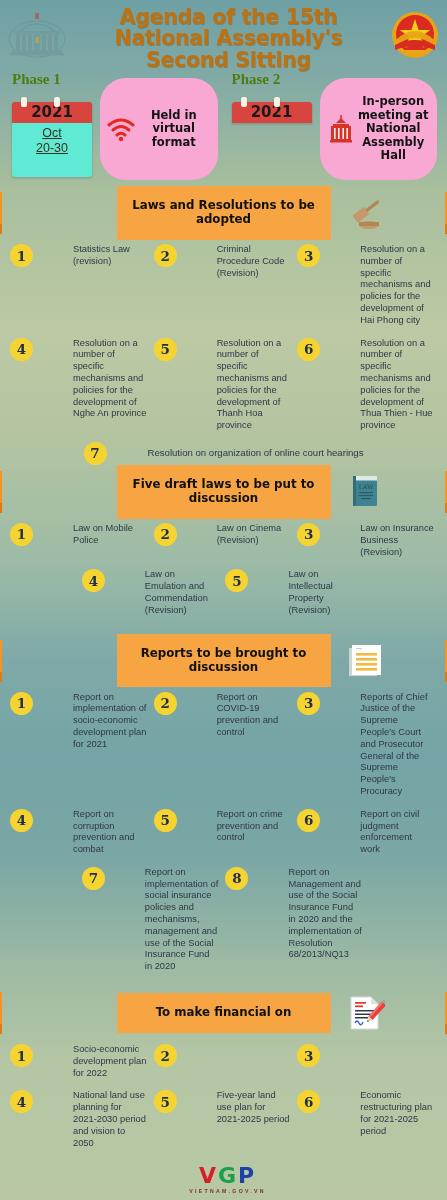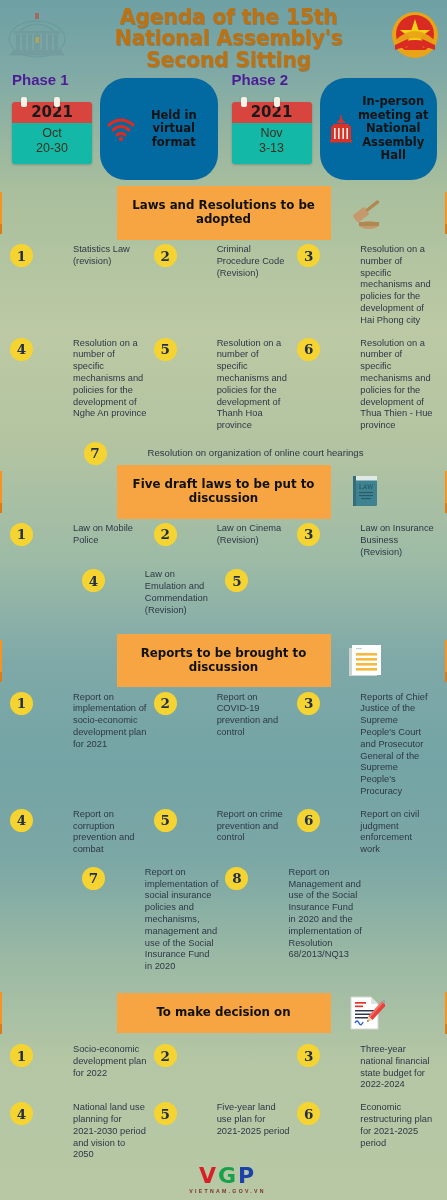--- a/index.html
+++ b/index.html
@@ -51,24 +51,24 @@
 
   
   .phases {
     display: flex;
     height: 118px;
     padding: 0 4px;
   }
   .phase-col { width: 50%; position: relative; display: flex; }
   .phase-left-part { width: 92px; flex: 0 0 92px; padding-left: 8px; }
   .phase-label {
-    font-family: Liberation Sans, sans-serif;
+    font-family: Liberation Serif, serif;
     font-weight: bold;
     font-size: 15px;
-    color: #4c1d95;
+    color: #4d7c0f;
     margin-bottom: 14px;
     margin-top: 1px;
   }
   .calendar {
     width: 80px;
     position: relative;
     margin-top: 4px;
     filter: drop-shadow(0 1px 1px rgba(0,0,0,.2));
   }
   .cal-rings { position: absolute; top: -5px; left: 0; width: 100%; height: 8px; }
@@ -79,29 +79,29 @@
   .cal-ring.r1 { left: 9px; }
   .cal-ring.r2 { left: 42px; }
   .cal-top {
     background: #d8453e; color: #1a1a1a;
     font-family: "DejaVu Sans", sans-serif;
     font-weight: bold; font-size: 15px;
     text-align: center; padding: 1px 0 2px;
     border-radius: 3px 3px 0 0;
   }
   .cal-body {
-    background: #14b8a6; color: #3a3020;
-    text-align: center; padding: 3px 0 8px;
+    background: #5eead4; color: #3a3020;
+    text-align: center; padding: 3px 0 21px;
     border-radius: 0 0 3px 3px;
-    font-size: 12.5px; line-height: 1.2;
+    font-size: 12.5px; line-height: 1.2; text-decoration: underline;
   }
   .phase-card {
     flex: 1;
     margin: 8px 6px 8px 4px;
-    background: #0369a1;
+    background: #f9a8d4;
     border-radius: 26px;
     display: flex;
     align-items: center;
     justify-content: center;
     padding: 6px 6px;
   }
   .phase-card-text {
     font-family: "DejaVu Sans", sans-serif;
     font-weight: bold;
     font-size: 11.5px;
@@ -286,24 +286,20 @@
 
   <div class="phase-col">
     <div class="phase-left-part">
       <div class="phase-label">Phase 2</div>
       <div class="calendar">
         <div class="cal-rings">
           <div class="cal-ring r1"></div>
           <div class="cal-ring r2"></div>
         </div>
         <div class="cal-top">2021</div>
-        <div class="cal-body">
-          <div>Nov</div>
-          <div>3-13</div>
-        </div>
       </div>
     </div>
     <div class="phase-card">
       <svg class="hall-icon" viewBox="0 0 30 30">
         <g fill="#d8332b">
           <rect x="14.2" y="1" width="1.6" height="4"></rect>
           <path d="M15 4 l5 5 h-10 z"></path>
           <rect x="7" y="10" width="16" height="2"></rect>
           <rect x="5" y="12" width="20" height="14"></rect>
           <rect x="4" y="26" width="22" height="2.5"></rect>
@@ -411,20 +407,21 @@
   <div class="item">
     <div class="circle">3</div>
     <div class="item-text">Law on Insurance Business (Revision)</div>
   </div>
   <div class="item indent-1">
     <div class="circle">4</div>
     <div class="item-text">Law on Emulation and Commendation (Revision)</div>
   </div>
   <div class="item">
     <div class="circle">5</div>
+    <div class="item-text">Law on Intellectual Property (Revision)</div>
   </div>
 </div>
 
 <div class="banner-row" style="margin-top:14px">
   <svg class="tail left" viewBox="0 0 56 44">
     <path d="M0 2 L56 2 L56 40 L0 40 L22 21 Z" fill="#f7931e"></path>
     <path d="M22 34 L56 34 L56 44 L30 44 Z" fill="#e07a12"></path>
   </svg>
   <div class="banner">
     <div class="banner-text">Reports to be brought to discussion</div>
@@ -482,21 +479,21 @@
     <div class="item-text">Report on Management and use of the Social Insurance Fund in 2020 and the implementation of Resolution 68/2013/NQ13</div>
   </div>
 </div>
 
 <div class="banner-row" style="margin-top:10px">
   <svg class="tail left" viewBox="0 0 56 44">
     <path d="M0 2 L56 2 L56 40 L0 40 L22 21 Z" fill="#f7931e"></path>
     <path d="M22 34 L56 34 L56 44 L30 44 Z" fill="#e07a12"></path>
   </svg>
   <div class="banner">
-    <div class="banner-text">To make decision on</div>
+    <div class="banner-text">To make financial on</div>
   </div>
   <svg class="tail right" viewBox="0 0 56 44">
     <path d="M56 2 L0 2 L0 40 L56 40 L34 21 Z" fill="#f7931e"></path>
     <path d="M34 34 L0 34 L0 44 L26 44 Z" fill="#e07a12"></path>
   </svg>
   <svg class="banner-icon" viewBox="0 0 40 40">
     <path d="M6 4 h20 l7 7 v25 h-27 z" fill="#ffffff" stroke="#d3d8d5" stroke-width="1"></path>
     <path d="M26 4 l7 7 h-7 z" fill="#dde3e0"></path>
     <g fill="#e0352b">
       <rect x="10" y="9" width="11" height="1.7"></rect>
@@ -521,21 +518,20 @@
 <div class="grid">
   <div class="item">
     <div class="circle">1</div>
     <div class="item-text">Socio-economic development plan for 2022</div>
   </div>
   <div class="item">
     <div class="circle">2</div>
   </div>
   <div class="item">
     <div class="circle">3</div>
-    <div class="item-text">Three-year national financial state budget for 2022-2024</div>
   </div>
   <div class="item">
     <div class="circle">4</div>
     <div class="item-text">National land use planning for 2021-2030 period and vision to 2050</div>
   </div>
   <div class="item">
     <div class="circle">5</div>
     <div class="item-text">Five-year land use plan for 2021-2025 period</div>
   </div>
   <div class="item">

